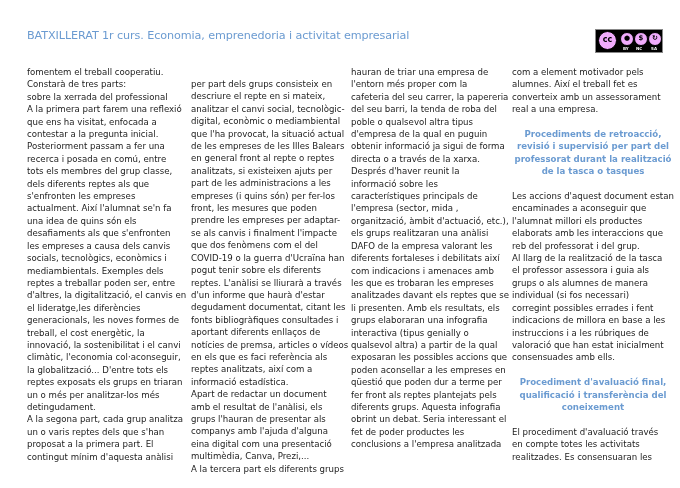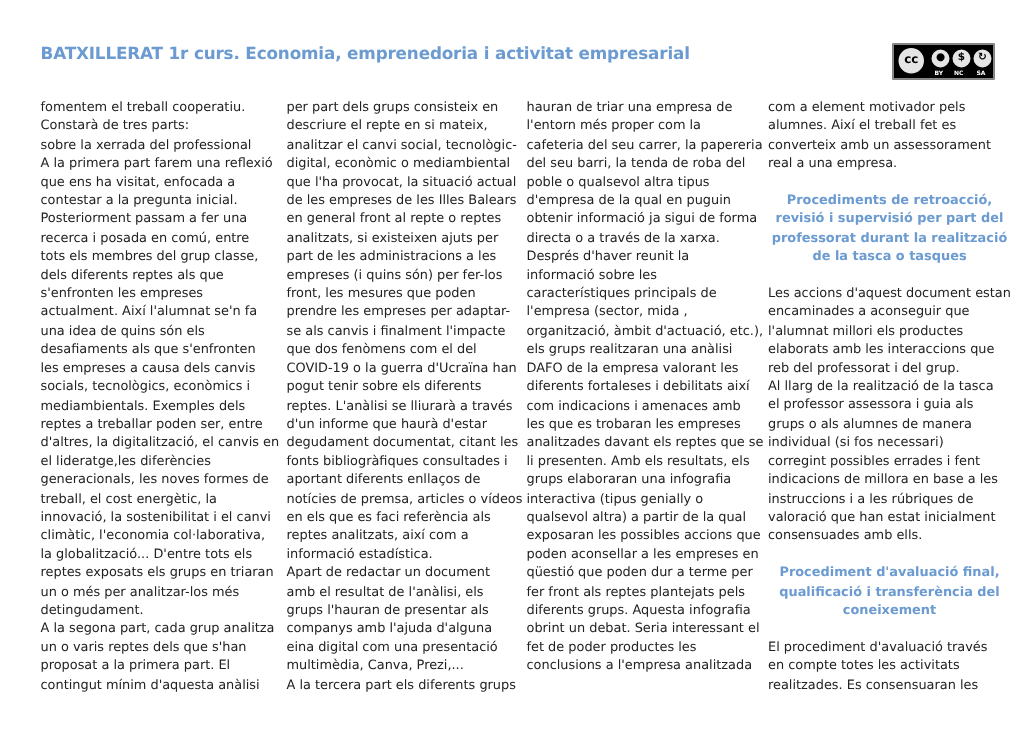--- a/index.html
+++ b/index.html
@@ -1,31 +1,31 @@
 <!DOCTYPE html>
 <html><head>
 <meta charset="utf-8">
 <style>
   html, body { margin: 0; padding: 0; background: #ffffff; }
   body { width: 680px; height: 488px; position: relative; overflow: hidden;
          font-family: "DejaVu Sans", sans-serif; color: #222222; }
-  .title { position: absolute; left: 27px; top: 29px; font-size: 11.2px; font-weight: bold;
+  .title { position: absolute; left: 27px; top: 29px; font-size: 11.2px; font-weight: normal;
            color: #6b9bd1; letter-spacing: -0.1px; white-space: nowrap; text-align: right; }
   .cc-badge { position: absolute; left: 595px; top: 29px; width: 68px; height: 24px;
               background: #000; border: 1px solid #888; box-sizing: border-box; }
   .cc-badge .circ { position: absolute; top: 2px; width: 14px; height: 14px; border-radius: 50%;
-                    background: #e5e5e5; border: 1.5px solid #000; box-sizing: border-box;
+                    background: #f0abfc; border: 1.5px solid #000; box-sizing: border-box;
                     font-size: 7px; font-weight: bold; color: #000; text-align: center; line-height: 11px; }
   .cc-badge .cc-main { left: 2px; top: 1px; width: 19px; height: 19px; line-height: 16px; font-size: 8px; }
   .cc-badge .lbl { position: absolute; bottom: 1px; font-size: 4px; color: #fff; font-weight: bold; }
   .col { position: absolute; top: 66px; width: 160px; font-size: 8.6px; line-height: 12.4px; }
   .col p { margin: 0; }
   .col .gap { height: 12.4px; }
   .col h3 { margin: 0; font-size: 8.6px; line-height: 12.4px; font-weight: bold; color: #6b9bd1; text-align: center; }
-  #c1 { left: 27px; } #c2 { left: 191px; } #c3 { left: 351px; } #c4 { left: 512px; width: 162px; }
+  #c1 { left: 27px; } #c2 { left: 191px; margin-top: 12px; } #c3 { left: 351px; } #c4 { left: 512px; width: 162px; }
 </style>
 </head>
 <body>
 
 <div class="title">BATXILLERAT 1r curs. Economia, emprenedoria i activitat empresarial</div>
 
 <div class="cc-badge">
   <div class="circ cc-main">cc</div>
   <div class="circ" style="left:24px;">●</div>
   <div class="circ" style="left:38px;">$</div>
@@ -52,21 +52,21 @@
     <p>desafiaments als que s'enfronten</p>
     <p>les empreses a causa dels canvis</p>
     <p>socials, tecnològics, econòmics i</p>
     <p>mediambientals. Exemples dels</p>
     <p>reptes a treballar poden ser, entre</p>
     <p>d'altres, la digitalització, el canvis en</p>
     <p>el lideratge,les diferències</p>
     <p>generacionals, les noves formes de</p>
     <p>treball, el cost energètic, la</p>
     <p>innovació, la sostenibilitat i el canvi</p>
-    <p>climàtic, l'economia col·laborativa,</p>
+    <p>climàtic, l'economia col·aconseguir,</p>
     <p>la globalització... D'entre tots els</p>
     <p>reptes exposats els grups en triaran</p>
     <p>un o més per analitzar-los més</p>
     <p>detingudament.</p>
     <p>A la segona part, cada grup analitza</p>
     <p>un o varis reptes dels que s'han</p>
     <p>proposat a la primera part. El</p>
     <p>contingut mínim d'aquesta anàlisi</p>
   </div>
 <div class="col" id="c2">

